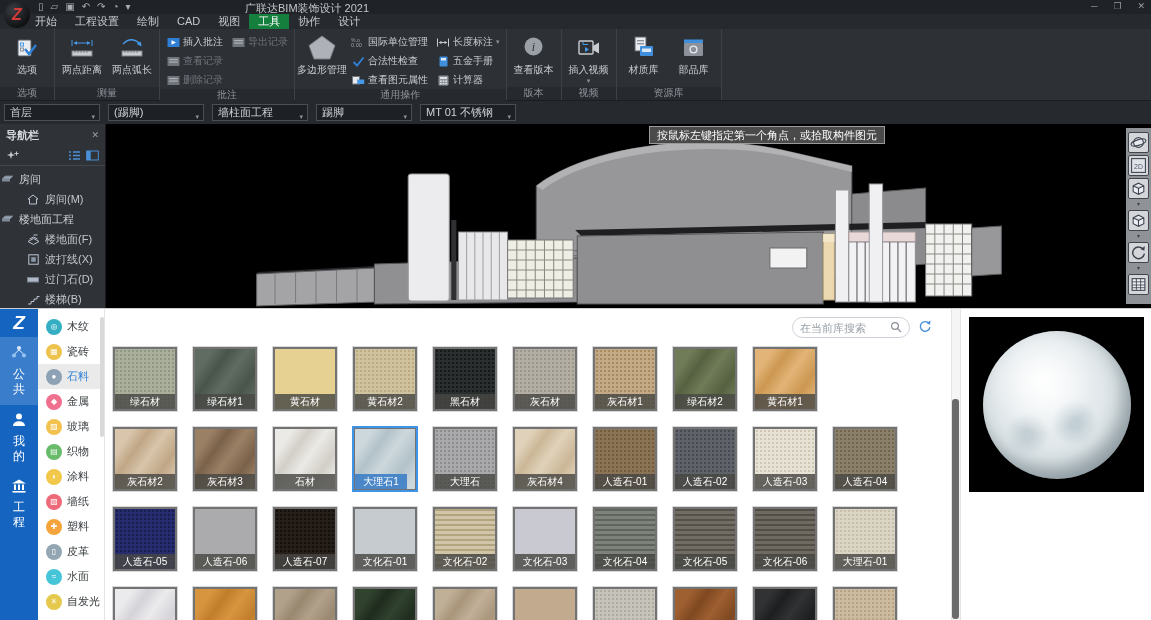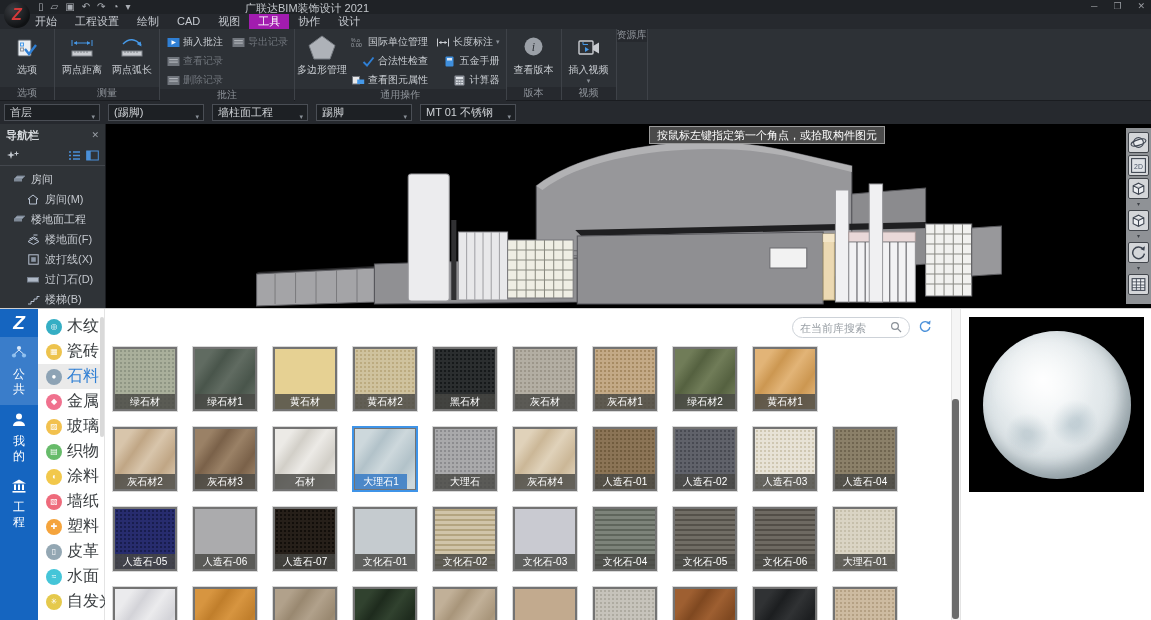--- a/index.html
+++ b/index.html
@@ -15,36 +15,36 @@
   .qat { display:flex; gap:7px; margin-left:38px; align-items:center; }
   .qat .qi { color:#a9adb3; font-size:10px; line-height:12px; cursor:default; }
   .win-title { position:absolute; left:245px; top:1px; font-size:11px; color:#c3c7cc; white-space:nowrap; }
   .win-controls { position:absolute; right:6px; top:0; display:flex; gap:16px; }
   .win-controls span { color:#9a9da2; font-size:9px; line-height:13px; }
 
   
   .menubar { height:15px; background:#26292e; display:flex; align-items:stretch; position:relative; }
   .tabs { display:flex; margin-left:26px; }
   .tab { padding:0 9px; font-size:11px; color:#c6cad0; line-height:15px; }
-  .tab.active { background:#a21caf; color:#fff; }
+  .tab.active { background:#15803d; color:#fff; }
   .user-area { position:absolute; right:6px; top:0; height:15px; display:flex; align-items:center; gap:7px;margin-top:29px; }
   .user-name { font-size:10px; color:#d2d5da; }
   .help-q { font-size:10px; color:#aab0b8; }
   .caret { font-size:7px; color:#8a9097; }
 
   
   .ribbon { height:72px; background:#2d3136; position:relative; border-bottom:1px solid #1a1c20; }
   .rib-groups { display:flex; height:100%; }
   .rib-group { display:flex; flex-direction:column; border-right:1px solid #3e4248; }
   .rib-body { flex:1; display:flex; align-items:flex-start; padding:3px 4px 0 4px; gap:4px; }
   .rib-label { height:13px; font-size:10px; color:#8f949b; text-align:center; line-height:12px; background:#26292e; }
   .rib-large { display:flex; flex-direction:column; align-items:center; width:46px; padding-top:2px; }
   .rib-large .ric { height:27px; display:flex; align-items:center; justify-content:center; }
   .rib-large .rlb { font-size:10px; color:#c9cdd2; margin-top:2px; white-space:nowrap; text-align:center; }
-  .rib-col { display:flex; flex-direction:column; gap:1px; padding-top:1px;align-items:flex-end; }
+  .rib-col { display:flex; flex-direction:column; gap:1px; padding-top:1px; }
   .rib-small { display:flex; align-items:center; gap:3px; height:18px; padding:0 2px; }
   .rib-small .rlb { font-size:10px; color:#c9cdd2; white-space:nowrap; }
   .rib-small.disabled .rlb { color:#70757c; }
   .rib-small .sic { width:14px; display:flex; justify-content:center; }
 
   
   .context-bar { height:23px; background:#26292e; display:flex; align-items:center; gap:8px; padding-left:4px; }
   .dd { width:96px; height:17px; background:#1d2024; border:1px solid #4a4e55; color:#cfd2d6;
     font-size:11px; line-height:15px; padding:0 2px 0 5px; position:relative; white-space:nowrap; overflow:hidden; }
   .dd .caret { position:absolute; right:4px; top:4px; }
@@ -52,21 +52,21 @@
   
   .main { height:184px; display:flex; }
   .nav-panel { width:106px; background:#2f3337; display:flex; flex-direction:column; border-right:1px solid #1a1c20; }
   .nav-head { height:22px; display:flex; align-items:center; padding:0 6px; }
   .nav-head .nt { font-size:11px; font-weight:bold; color:#d5d8dc; flex:1; }
   .nav-head .nx { font-size:9px; color:#9aa0a6; }
   .nav-tools { height:20px; display:flex; align-items:center; padding:0 6px; border-bottom:1px solid #43474d; gap:5px; }
   .nav-tools .spacer { flex:1; }
   .nav-tree { flex:1; overflow:hidden; padding-top:3px; }
   .tree-row { height:20px; display:flex; align-items:center; gap:5px; font-size:11px; color:#c3c7cd; }
-  .tree-row.group { padding-left:12px; color:#ccd0d6;font-family:Liberation Serif, serif; }
+  .tree-row.group { padding-left:0; color:#ccd0d6;font-family:Liberation Serif, serif; }
   .tree-row.item { padding-left:26px; }
   .tree-ic { display:flex; width:14px; justify-content:center; }
 
   .viewport { flex:1; background:#000; position:relative; }
   .vp-tooltip { position:absolute; left:543px; top:2px; background:#4a4a4a; border:1px solid #9a9a9a;
     color:#fff; font-size:11px; line-height:14px; padding:1px 7px; white-space:nowrap; }
   .vp-tools { position:absolute; right:0; top:4px; bottom:4px; width:25px; background:#8f9296;
     display:flex; flex-direction:column; align-items:center; padding-top:4px; }
   .vp-btn { width:21px; height:21px; background:#d4d6d9; border:1px solid #42464c; border-radius:2px;
     display:flex; align-items:center; justify-content:center; margin-bottom:2px; }
@@ -78,21 +78,21 @@
   .lib-sidebar { width:38px; background:#1565c0; display:flex; flex-direction:column; align-items:center; }
   .z-logo { height:28px; color:#fff; font-size:19px; font-weight:bold; font-style:italic; line-height:28px; }
   .side-item { width:38px; padding:7px 0 8px 0; display:flex; flex-direction:column; align-items:center; gap:3px; }
   .side-item.active { background:rgba(255,255,255,0.16); }
   .side-label div { color:#fff; font-size:12px; line-height:15px; text-align:center; }
   .lib-cats { width:67px; background:#fff; border-right:1px solid #e4e4e4; position:relative; padding-top:5px; }
   .cat-item { height:25px; display:flex; align-items:center; gap:5px; padding-left:8px; }
   .cat-item.sel { background:#eaeaea; }
   .cat-ic { width:16px; height:16px; border-radius:50%; color:#fff; font-size:8px;
     display:flex; align-items:center; justify-content:center; flex:none; }
-  .cat-lb { font-size:16px; color:#3c4043; white-space:nowrap; }
+  .cat-lb { font-size:11px; color:#3c4043; white-space:nowrap; }
   .cat-item.sel .cat-lb { color:#2f7fd4; }
   .cat-scroll { position:absolute; right:0; top:8px; width:4px; height:120px; background:#d9d9d9; border-radius:2px; }
 
   .lib-grid { flex:1; position:relative; background:#fff; overflow:hidden; }
   .grid-top { position:absolute; top:8px; right:28px; display:flex; align-items:center; gap:8px; z-index:3; }
   .search-pill { width:118px; height:21px; border:1px solid #cdd2d8; border-radius:11px;
     display:flex; align-items:center; padding:0 7px; gap:4px; background:#fff; }
   .search-pill input { border:none; outline:none; flex:1; font-size:11px; color:#333; width:80px;
     font-family:"Liberation Sans","DejaVu Sans",sans-serif; }
   .search-pill input::placeholder { color:#9aa0a6; }
@@ -373,20 +373,44 @@
                   <path d="M10 11 l4 2.5 -4 2.5 Z" fill="#4699e8"></path>
                 </svg>
               </div>
               <div class="rlb">插入视频 </div>
               <div class="caret">▾</div>
             </div>
           </div>
           <div class="rib-label">视频</div>
         </div>
         <div class="rib-group">
+          <div class="rib-body">
+            <div class="rib-large">
+              <div class="ric">
+                <svg width="27" height="25" viewBox="0 0 27 25">
+                  <rect x="5" y="2" width="11" height="14" fill="#e9edf2" stroke="#5b6067"></rect>
+                  <rect x="7" y="5" width="7" height="1.4" fill="#8d929a"></rect>
+                  <rect x="7" y="8" width="7" height="1.4" fill="#8d929a"></rect>
+                  <rect x="10" y="11" width="13" height="10" rx="1" fill="#3f8fdd"></rect>
+                  <rect x="12" y="13.5" width="9" height="3.5" fill="#d7e6f8"></rect>
+                </svg>
+              </div>
+              <div class="rlb">材质库</div>
+            </div>
+            <div class="rib-large">
+              <div class="ric">
+                <svg width="27" height="25" viewBox="0 0 27 25">
+                  <rect x="4" y="8" width="19" height="13" rx="1" fill="#8d929a"></rect>
+                  <rect x="4" y="4.5" width="19" height="3.5" fill="#3f8fdd"></rect>
+                  <circle cx="13.5" cy="14.5" r="3.4" fill="none" stroke="#e6eaef" stroke-width="1.4"></circle>
+                </svg>
+              </div>
+              <div class="rlb">部品库</div>
+            </div>
+          </div>
           <div class="rib-label">资源库</div>
         </div>
       </div>
   </div>
 
   <div class="context-bar" id="context-bar">
       <div class="dd"><span>首层</span><span class="caret">▾</span></div>
       <div class="dd"><span>(踢脚)</span><span class="caret">▾</span></div>
       <div class="dd"><span>墙柱面工程</span><span class="caret">▾</span></div>
       <div class="dd"><span>踢脚</span><span class="caret">▾</span></div>

